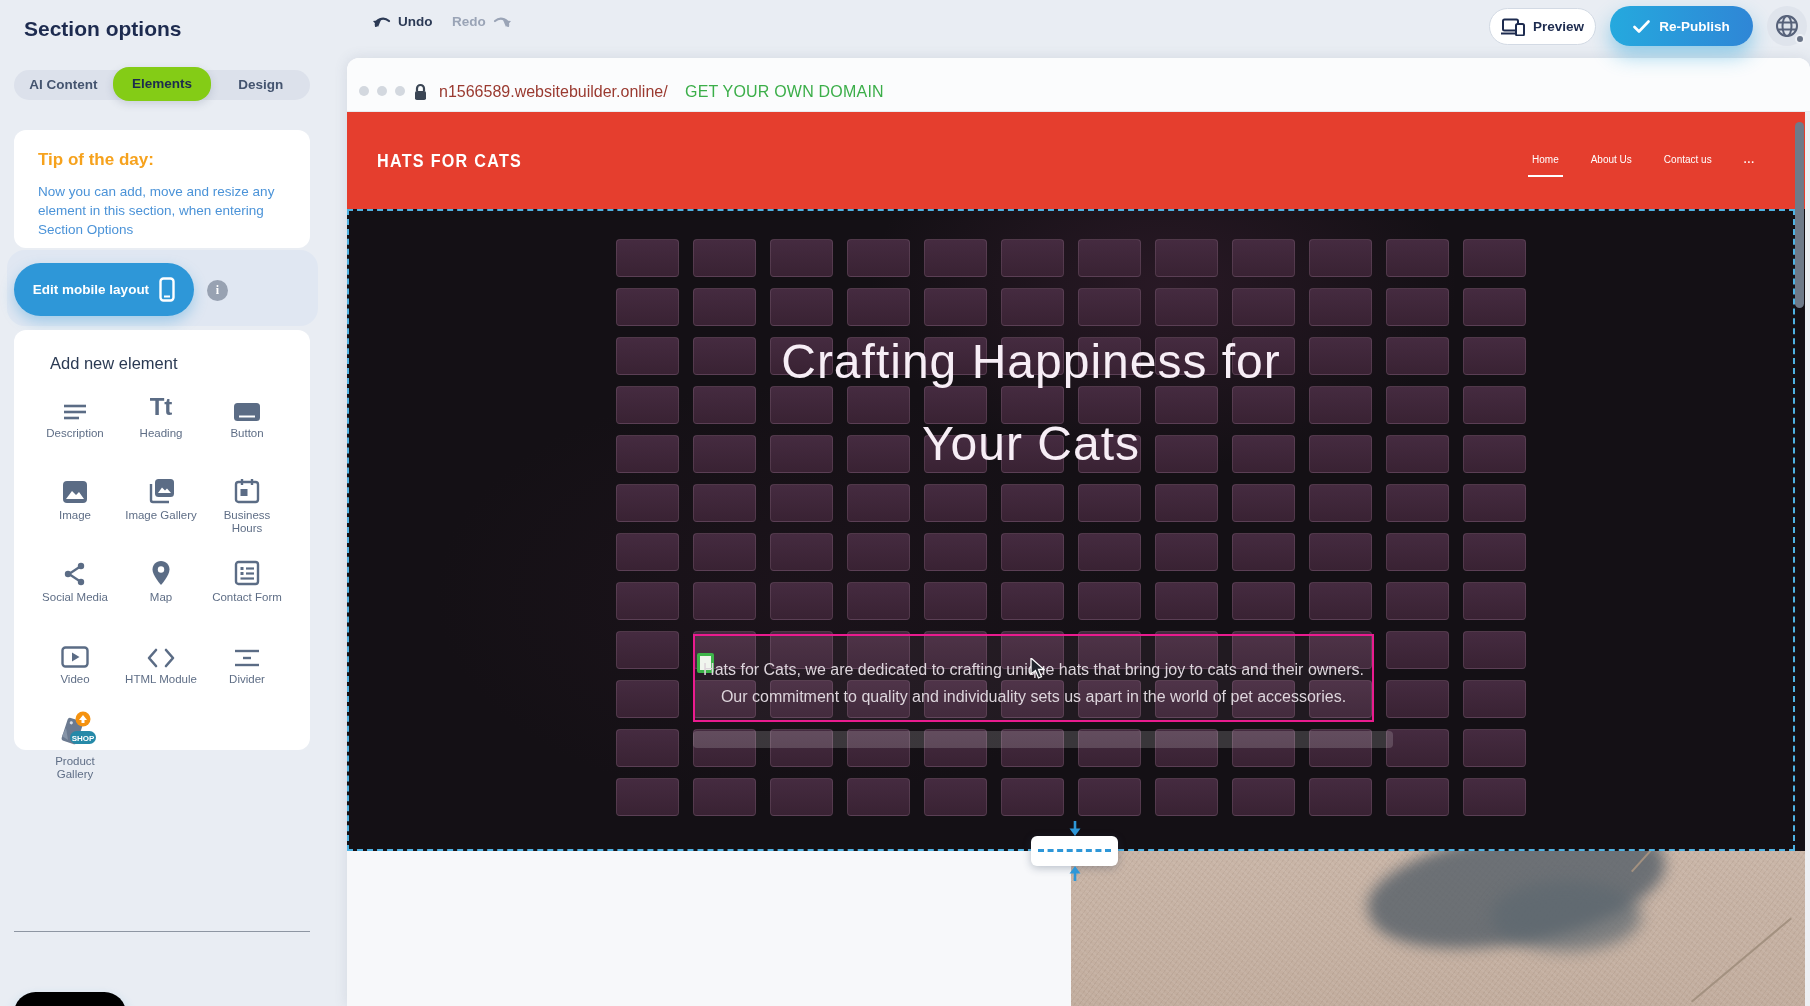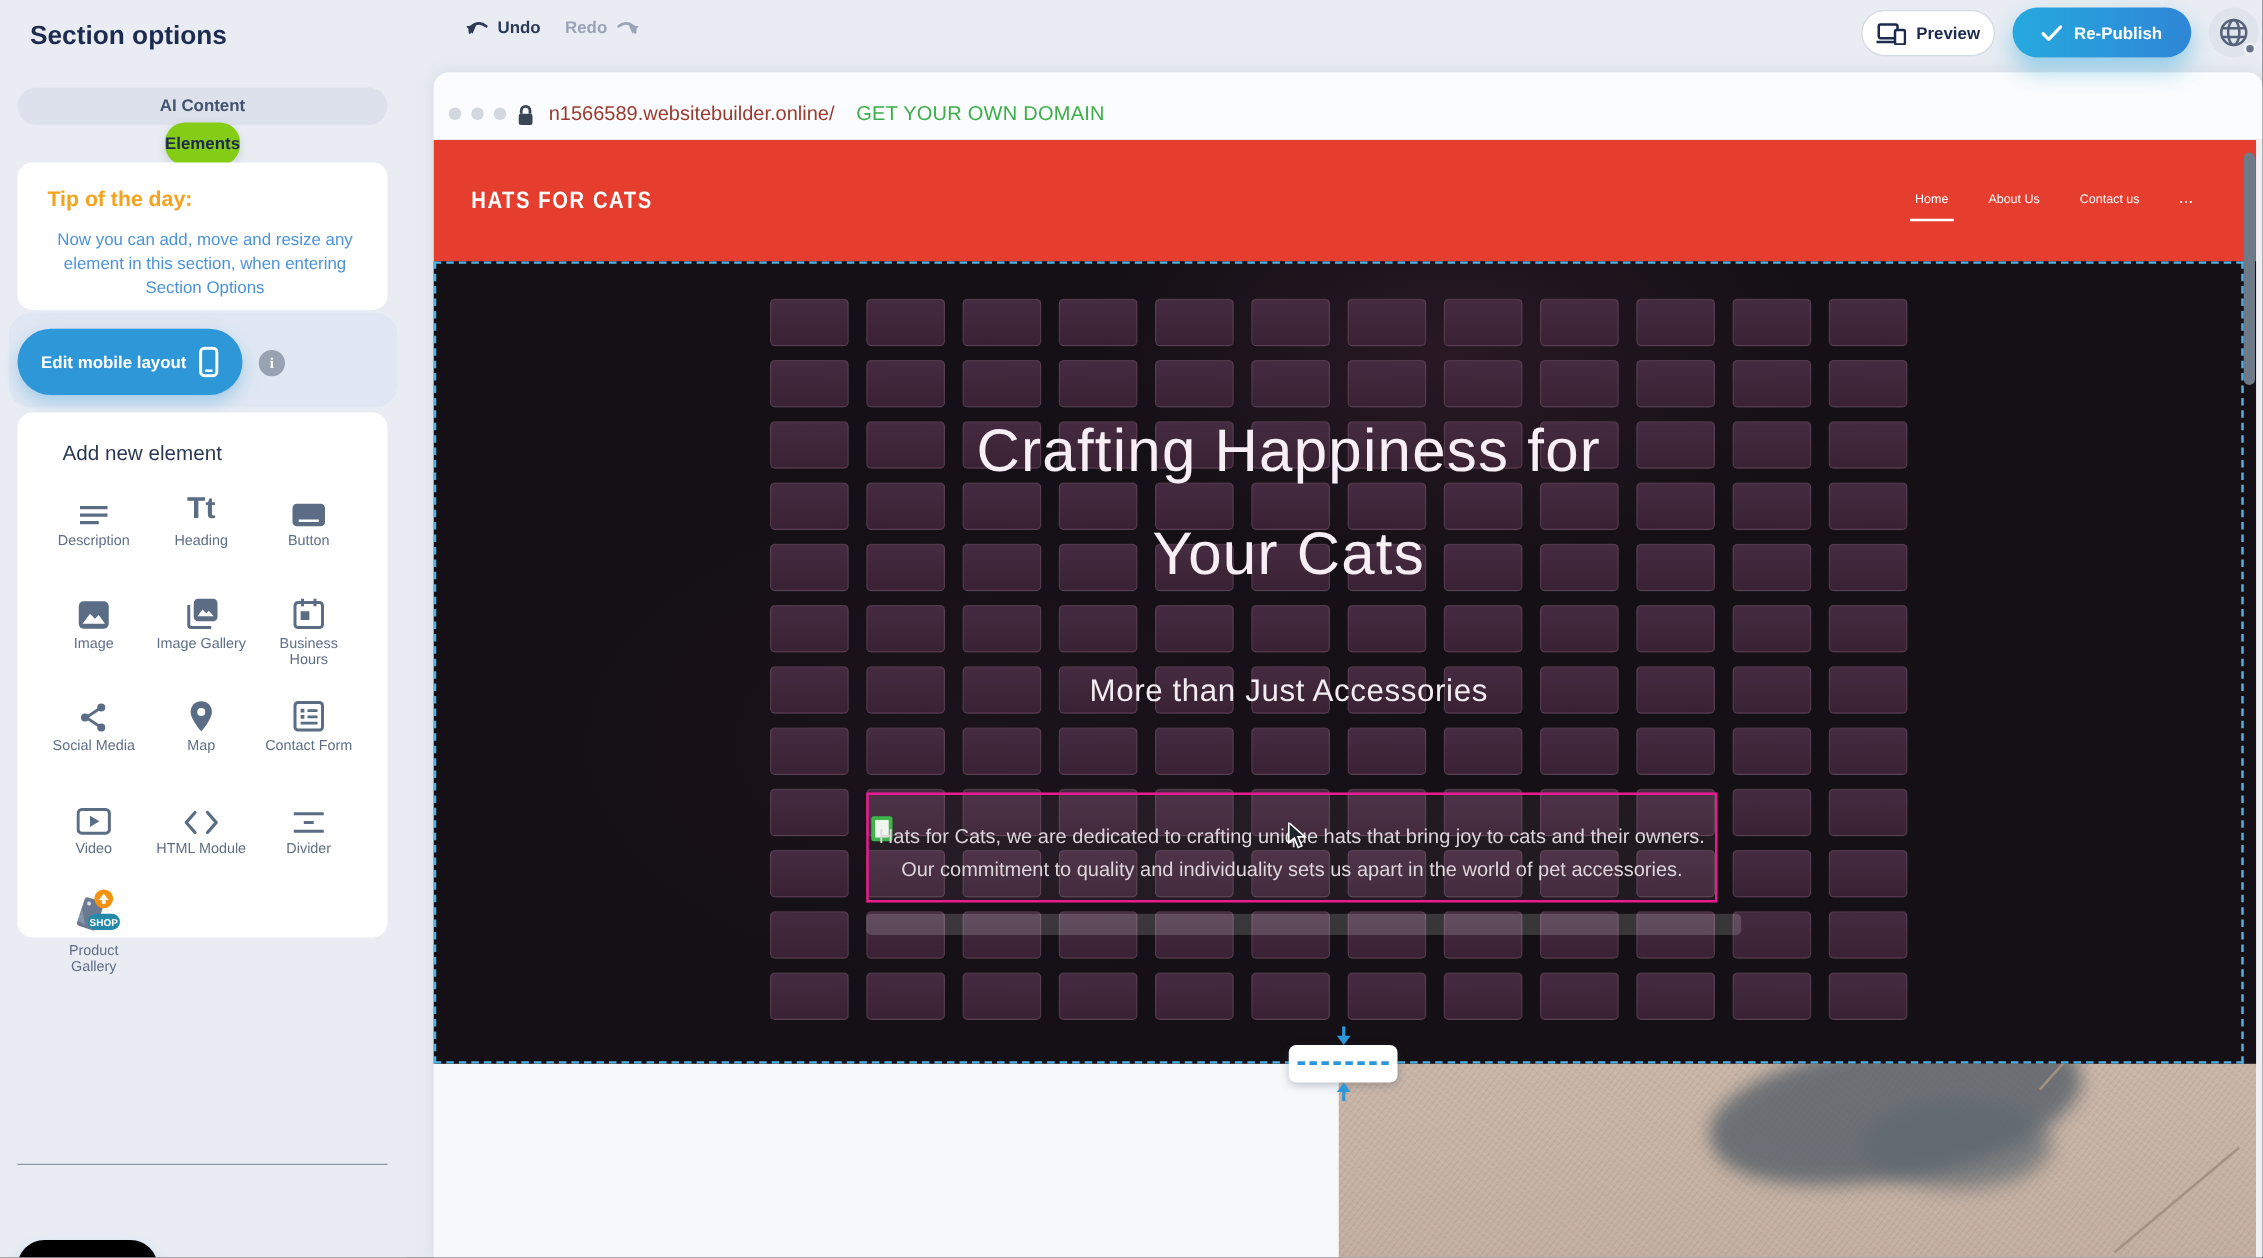--- a/index.html
+++ b/index.html
@@ -3,24 +3,24 @@
 <meta charset="utf-8">
 <style>
   * { margin:0; padding:0; box-sizing:border-box; }
   html,body { width:1810px; height:1006px; overflow:hidden; }
   body { font-family:"Liberation Sans", sans-serif; background:#e9edf3; }
   .app { position:relative; width:1810px; height:1006px; background:#e9edf3; overflow:hidden;padding-left:24px; }
 
   
   .sidebar { position:absolute; left:0; top:0; width:325px; height:1006px; background:#e9edf3; z-index:5; }
   .sb-title { position:absolute; left:24px; top:17px; font-size:21px; font-weight:bold; color:#1d2b4f; }
-  .tabs { position:absolute; left:14px; top:70px; width:296px; height:30px; background:#dce1eb; border-radius:16px; display:flex; align-items:center;flex-direction:column; }
+  .tabs { position:absolute; left:14px; top:70px; width:296px; height:30px; background:#dce1eb; border-radius:16px; display:flex; align-items:center; }
   .tab { flex:1; text-align:center; font-size:13.5px; font-weight:bold; color:#44546f; height:30px; line-height:30px; border-radius:16px; cursor:pointer; }
   .tab.active { background:#84cc16; color:#1d2b4f; height:34px; line-height:34px; margin-top:-2px; box-shadow:0 3px 8px rgba(60,80,110,.18); }
-  .tip-card { position:absolute; left:14px; top:130px; width:296px; height:118px; background:#ffffff; border-radius:12px;text-align:center; }
+  .tip-card { position:absolute; left:14px; top:130px; width:296px; height:118px; background:#ffffff; border-radius:12px; }
   .tip-head { position:absolute; left:24px; top:20px; font-size:17px; font-weight:bold; color:#f6a21d; }
   .tip-body { position:absolute; left:24px; top:52px; width:252px; font-size:13.5px; line-height:19px; color:#4b93d8; }
   .mobile-panel { position:absolute; left:7px; top:250px; width:311px; height:76px; background:#e0e7f2; border-radius:18px; }
   .mobile-btn { position:absolute; left:14px; top:263px; width:180px; height:53px; background:#2e97d8; border-radius:27px; display:flex; align-items:center; justify-content:center; gap:10px; color:#fff; font-size:13.5px; font-weight:bold; box-shadow:0 6px 14px rgba(46,151,216,.35); cursor:pointer; }
   .info-dot { position:absolute; left:207px; top:280px; width:21px; height:21px; border-radius:50%; background:#98a2b2; color:#fff; font-size:12px; font-weight:bold; text-align:center; line-height:21px; font-family:"Liberation Serif", serif; }
   .add-card { position:absolute; left:14px; top:330px; width:296px; height:420px; background:#ffffff; border-radius:12px; }
   .add-title { position:absolute; left:36px; top:24px; font-size:16.5px; color:#2b3a53; }
   .el-grid { position:absolute; left:18px; top:56px; width:260px; display:grid; grid-template-columns:repeat(3,86px); row-gap:14px; }
   .el-cell { height:68px; display:flex; flex-direction:column; align-items:center; cursor:pointer; }
   .el-icon { height:36px; display:flex; align-items:flex-end; justify-content:center; color:#5b6c85;text-align:center; }
@@ -504,21 +504,20 @@
           <div class="tile"></div>
           <div class="tile"></div>
           <div class="tile"></div>
           <div class="tile"></div>
         </div>
 
       <div class="hero-heading">
         <div>Crafting Happiness for</div>
         <div>Your Cats</div>
       </div>
-      <div class="hero-sub">More than Just Accessories</div>
 
       <div class="desc-strip"></div>
       <div class="desc-box">
         <span class="desc-handle"></span>
         <div class="desc-text">
           <div>Hats for Cats, we are dedicated to crafting unique hats that bring joy to cats and their owners.</div>
           <div>Our commitment to quality and individuality sets us apart in the world of pet accessories.</div>
         </div>
       </div>
 

